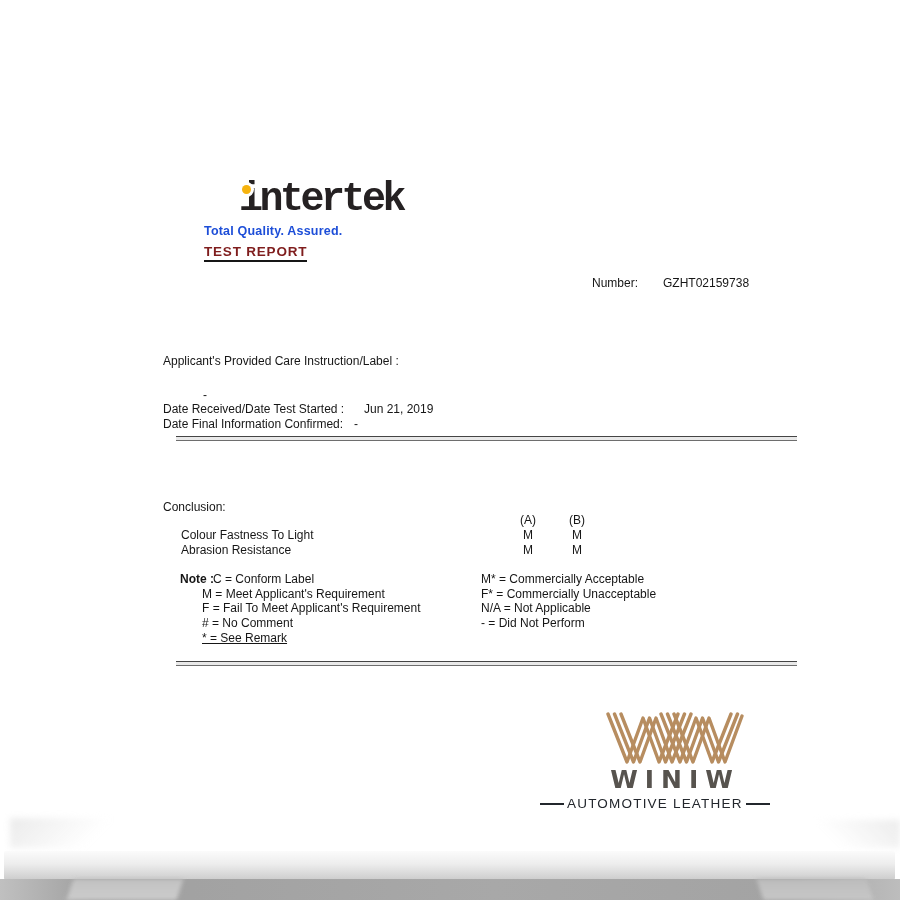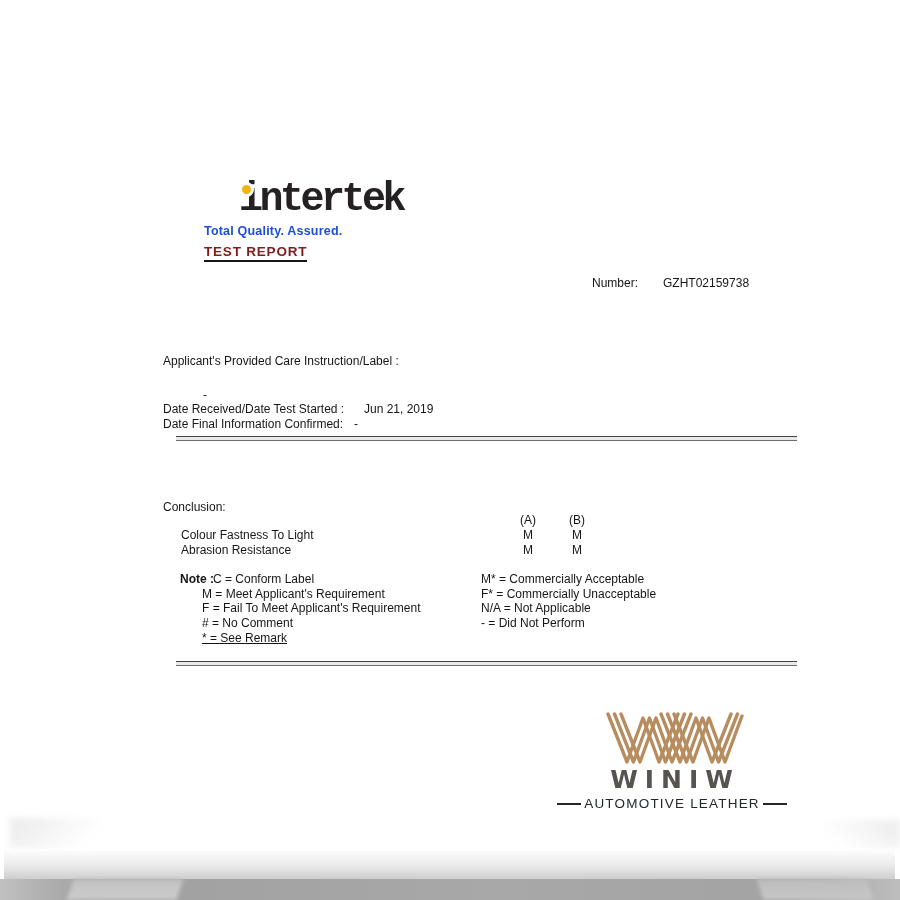--- a/index.html
+++ b/index.html
@@ -75,21 +75,21 @@
   .nr4{left:481px;top:616px;}
 
   
   .winiw-mark{left:606px;top:710px;width:138px;height:60px;}
   .winiw-name{
     left:596px;top:765px;width:158px;text-align:center;
     font-family:"DejaVu Sans", sans-serif;font-weight:bold;font-size:25px;
     letter-spacing:7px;color:#57534e;
   }
   .winiw-sub{
-    left:540px;top:796px;width:264px;display:flex;align-items:center;justify-content:center;gap:3px;
+    left:540px;top:796px;width:264px;display:flex;align-items:center;gap:3px;
     position:absolute;
   }
   .winiw-sub-text{
     font-size:13.5px;letter-spacing:1.2px;color:#23272d;font-weight:normal;white-space:nowrap;
   }
   .dash{width:24px;height:2px;background:#23272d;}
 
   
   .corner-shade{position:absolute;filter:blur(3px);}
   .corner-shade.left{

